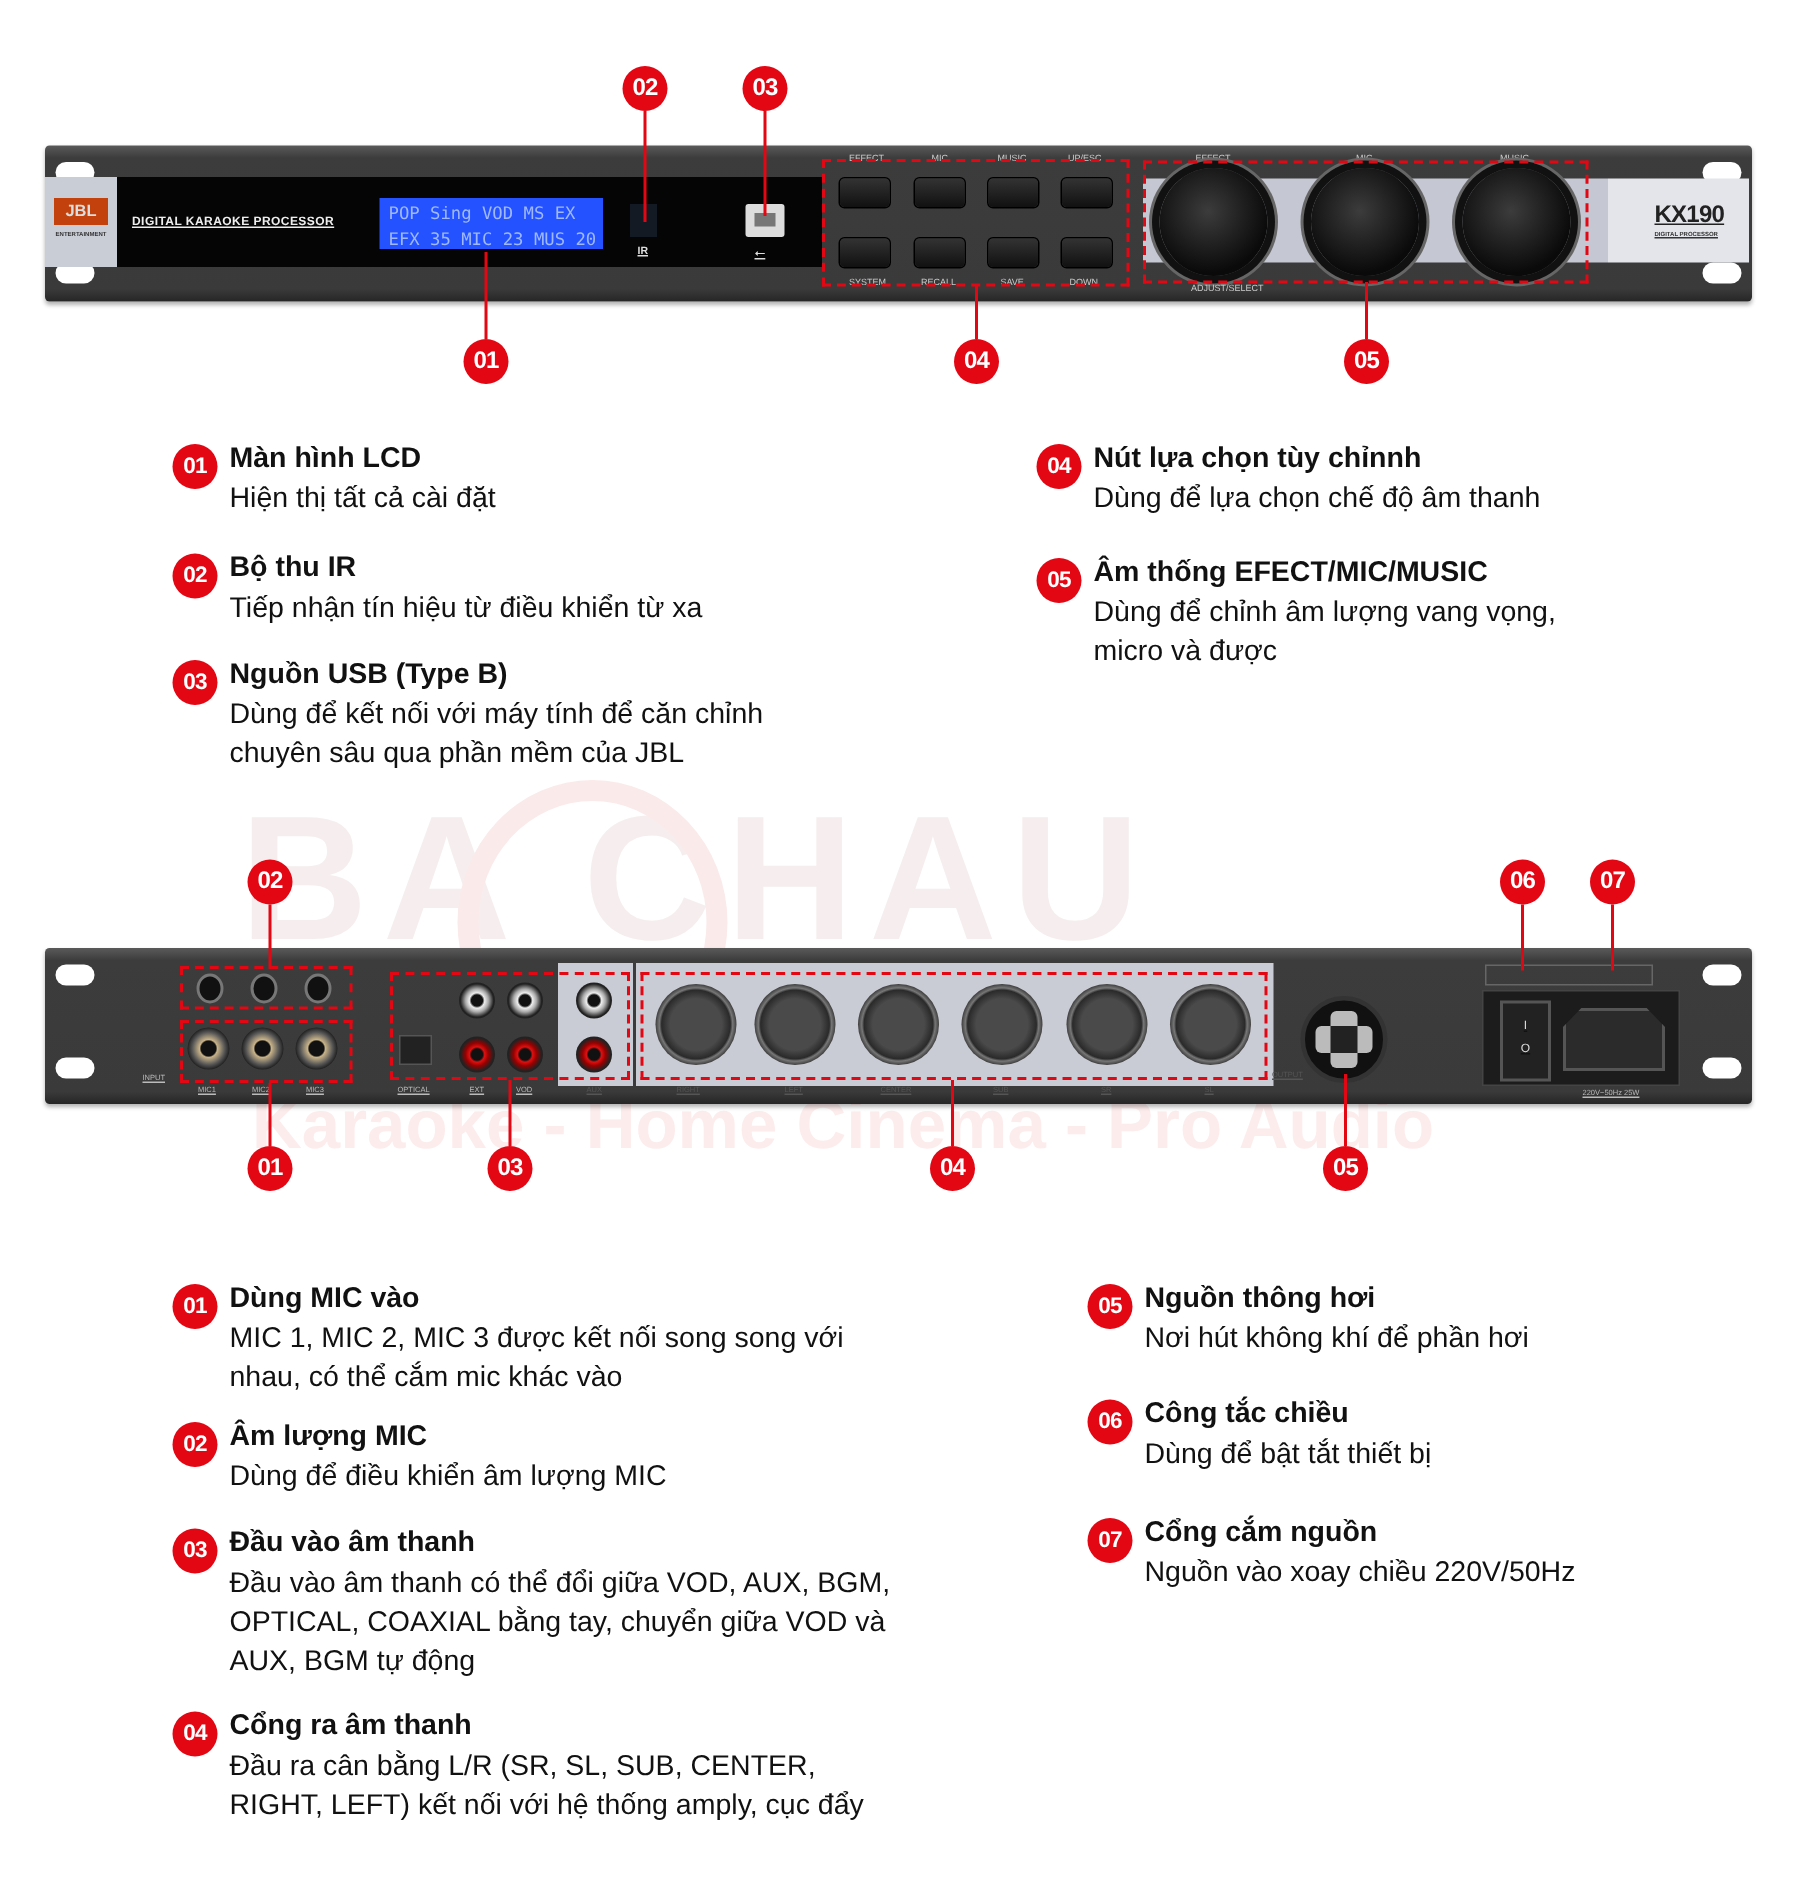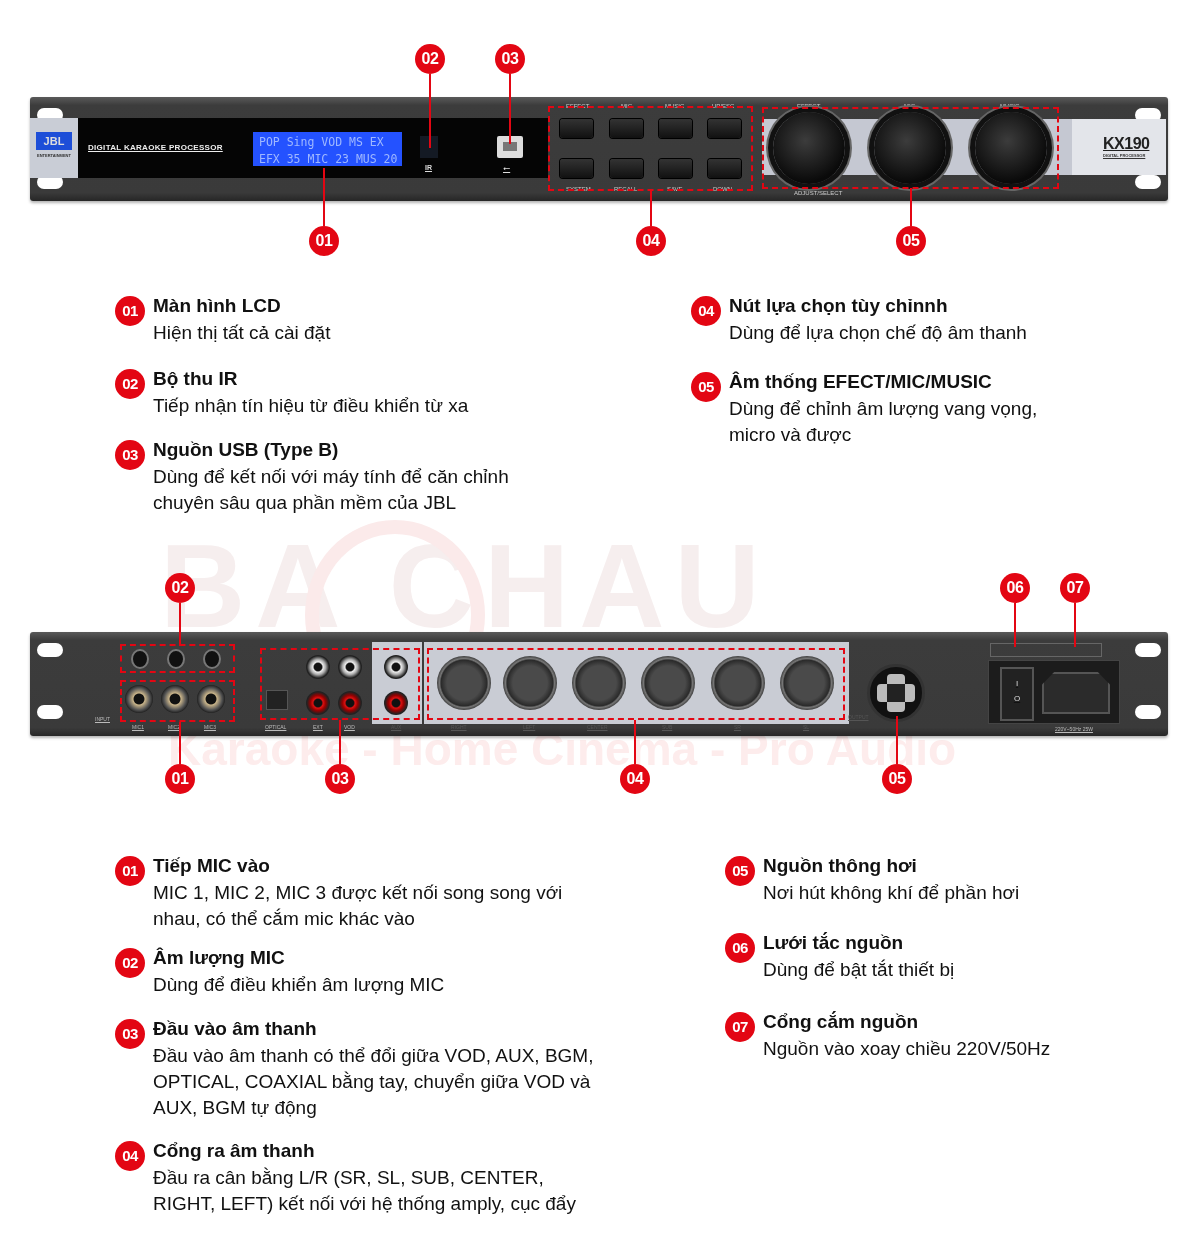--- a/index.html
+++ b/index.html
@@ -44,21 +44,21 @@
 
 <div>
   <div class="panel" style="left:30px;top:97px;width:1138px;height:104px;"></div>
   <div class="ear-hole" style="left:37px;top:108px;"></div>
   <div class="ear-hole" style="left:37px;top:175px;"></div>
   <div class="ear-hole" style="left:1135px;top:108px;"></div>
   <div class="ear-hole" style="left:1135px;top:175px;"></div>
 
   <div class="black-strip" style="left:78px;top:118px;width:470px;height:60px;"></div>
   <div class="jbl" style="left:30px;top:118px;width:48px;height:60px;">
-    <div style="margin-top:14px;background:#1d4ed8;color:#ddd;margin-left:6px;margin-right:6px;font-size:11px;line-height:18px;">JBL</div>
+    <div style="margin-top:14px;background:#c2410c;color:#ddd;margin-left:6px;margin-right:6px;font-size:11px;line-height:18px;">JBL</div>
     <div style="font-size:4px;margin-top:3px;">ENTERTAINMENT</div>
   </div>
   <div class="abs" style="left:88px;top:143px;font-size:8px;font-weight:bold;color:#eee;letter-spacing:.3px;">DIGITAL KARAOKE PROCESSOR</div>
 
   <div class="lcd" style="left:253px;top:132px;width:149px;height:34px;"><div style="font-size:11.5px;">POP Sing VOD MS EX</div><div style="font-size:11.5px;">EFX 35 MIC 23 MUS 20</div></div>
 
   <div class="abs" style="left:420px;top:136px;width:18px;height:22px;background:#141a24;"></div>
   <div class="abs" style="left:425px;top:164px;font-size:7px;color:#ddd;font-weight:bold;">IR</div>
 
   <div class="abs" style="left:497px;top:136px;width:26px;height:22px;background:#ddd;border-radius:2px;">
@@ -220,21 +220,21 @@
   <div class="pin-line" style="left:896px;top:716px;height:48px;"></div>
   <div class="badge" style="left:882px;top:764px;">05</div>
   <div class="pin-line" style="left:1014px;top:603px;height:44px;"></div>
   <div class="badge" style="left:1000px;top:573px;">06</div>
   <div class="pin-line" style="left:1074px;top:603px;height:44px;"></div>
   <div class="badge" style="left:1060px;top:573px;">07</div>
 </div>
 
 <div class="item" style="left:115px;top:854px;">
   <div class="badge">01</div>
-  <div class="title">Tiếp MIC vào</div>
+  <div class="title">Dùng MIC vào</div>
   <div class="desc">MIC 1, MIC 2, MIC 3 được kết nối song song với
 nhau, có thể cắm mic khác vào</div>
 </div>
 <div class="item" style="left:115px;top:946px;">
   <div class="badge">02</div>
   <div class="title">Âm lượng MIC</div>
   <div class="desc">Dùng để điều khiển âm lượng MIC</div>
 </div>
 <div class="item" style="left:115px;top:1017px;">
   <div class="badge">03</div>
@@ -249,20 +249,20 @@
   <div class="desc">Đầu ra cân bằng L/R (SR, SL, SUB, CENTER,
 RIGHT, LEFT) kết nối với hệ thống amply, cục đẩy</div>
 </div>
 <div class="item" style="left:725px;top:854px;">
   <div class="badge">05</div>
   <div class="title">Nguồn thông hơi</div>
   <div class="desc">Nơi hút không khí để phần hơi</div>
 </div>
 <div class="item" style="left:725px;top:931px;">
   <div class="badge">06</div>
-  <div class="title">Lưới tắc nguồn</div>
+  <div class="title">Công tắc chiều</div>
   <div class="desc">Dùng để bật tắt thiết bị</div>
 </div>
 <div class="item" style="left:725px;top:1010px;">
   <div class="badge">07</div>
   <div class="title">Cổng cắm nguồn</div>
   <div class="desc">Nguồn vào xoay chiều 220V/50Hz</div>
 </div>
 
 </body></html>

